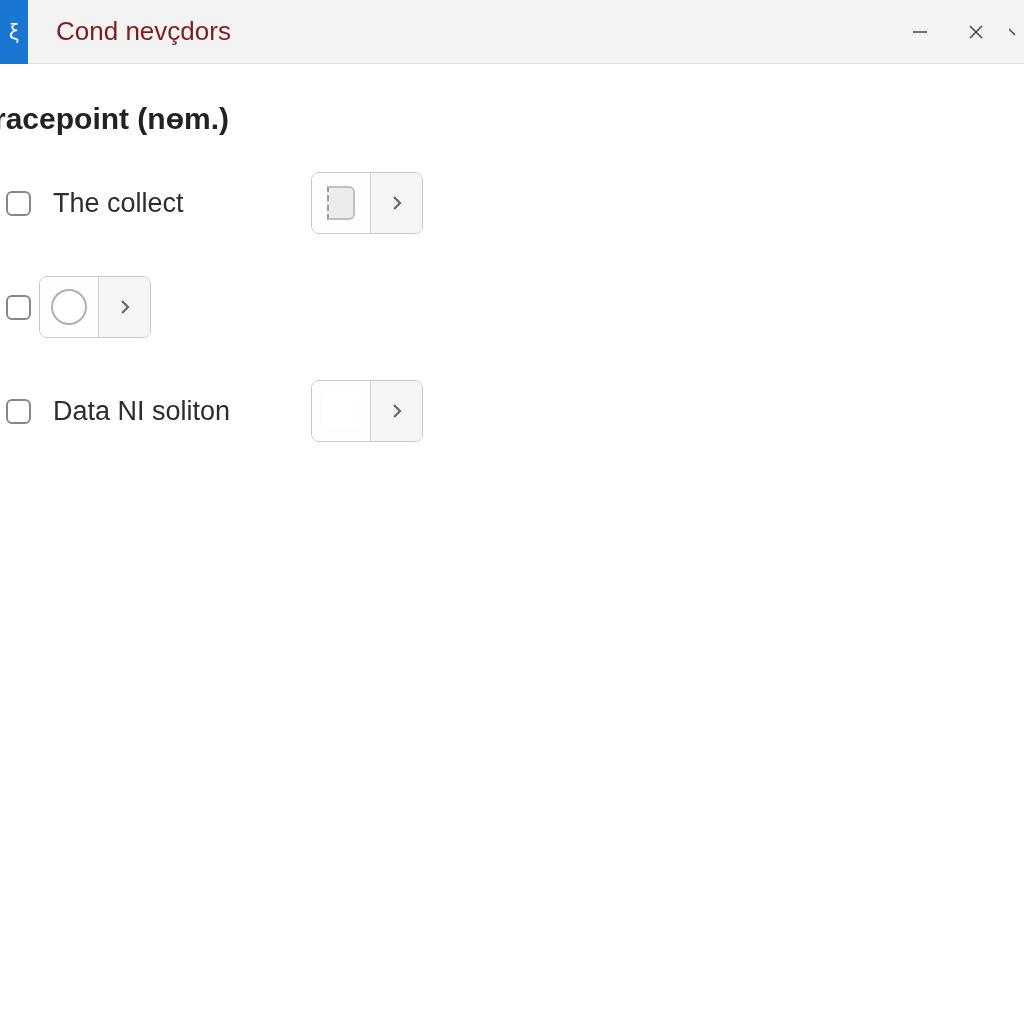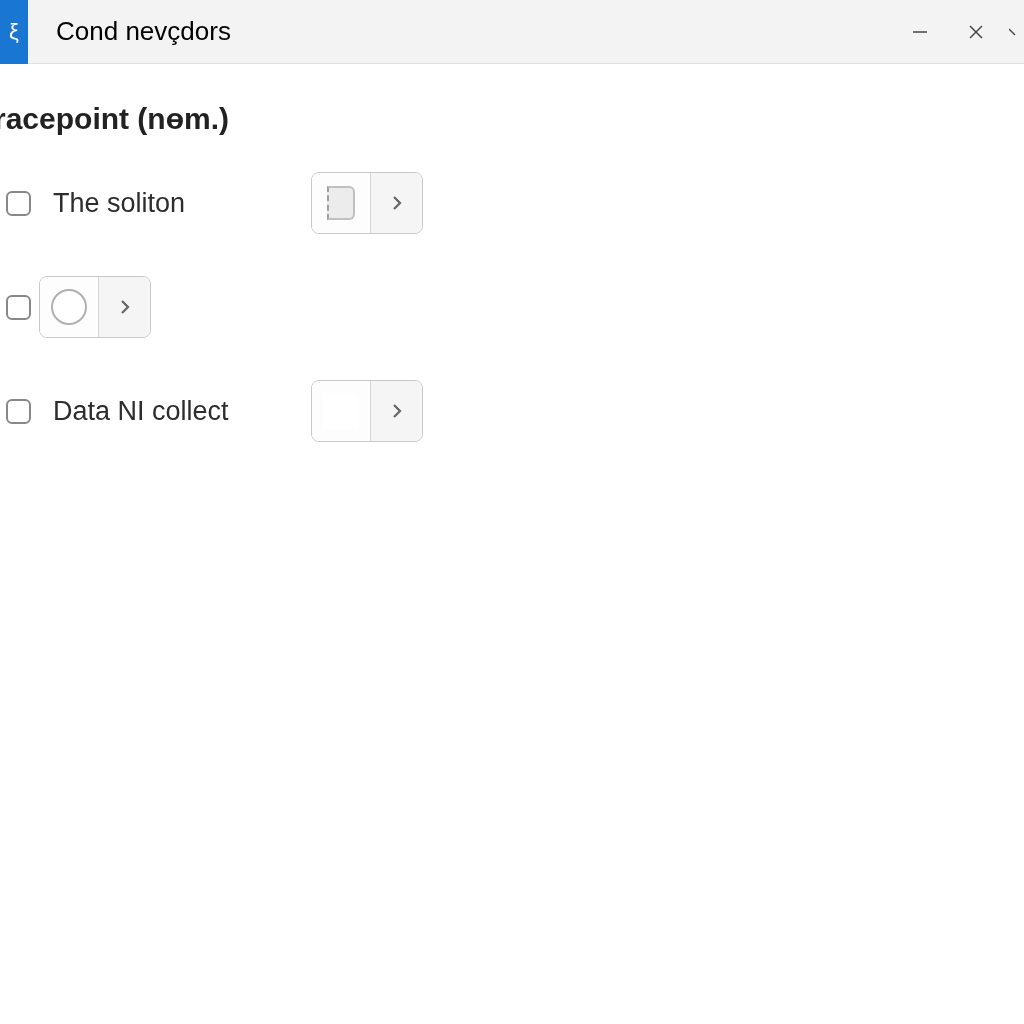--- a/index.html
+++ b/index.html
@@ -21,21 +21,21 @@
     display: flex;
     align-items: center;
     justify-content: center;
     font-size: 22px;
     font-weight: 300;
     flex-shrink: 0;
   }
   .titlebar-title {
     margin-left: 28px;
     font-size: 26px;
-    color: #000000;
+    color: #7f1d1d;
     font-weight: 400;
   }
   .win-controls {
     position: absolute;
     right: 0;
     top: 0;
     height: 64px;
     display: flex;
     align-items: center;
   }
@@ -161,21 +161,21 @@
   </div>
 </div>
 
 <div class="content">
   <h2 class="section-heading">racepoint (nөm.)</h2>
 
   <div class="options">
 
     <div class="option-row">
       <div class="checkbox"></div>
-      <div class="option-label">The soliton</div>
+      <div class="option-label">The collect</div>
       <div class="picker">
         <div class="picker-preview">
           <div class="preview-rect"></div>
         </div>
         <div class="picker-expand">
           <svg width="14" height="18" viewBox="0 0 14 18">
               <polyline points="4,3 10,9 4,15"></polyline>
             </svg>
         </div>
       </div>
@@ -190,21 +190,21 @@
         <div class="picker-expand">
           <svg width="14" height="18" viewBox="0 0 14 18">
               <polyline points="4,3 10,9 4,15"></polyline>
             </svg>
         </div>
       </div>
     </div>
 
     <div class="option-row">
       <div class="checkbox"></div>
-      <div class="option-label">Data NI collect</div>
+      <div class="option-label">Data NI soliton</div>
       <div class="picker">
         <div class="picker-preview">
           <div class="preview-empty"></div>
         </div>
         <div class="picker-expand">
           <svg width="14" height="18" viewBox="0 0 14 18">
               <polyline points="4,3 10,9 4,15"></polyline>
             </svg>
         </div>
       </div>

